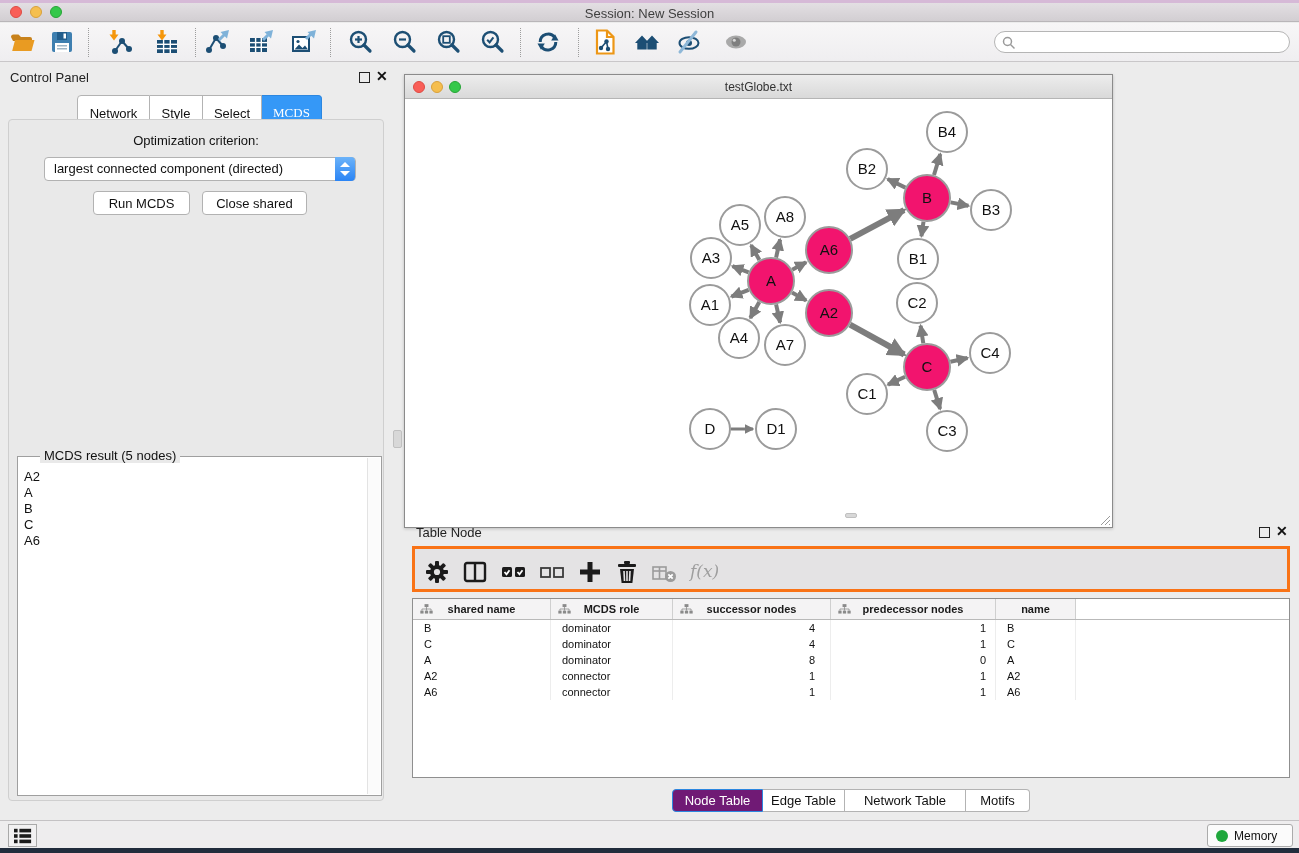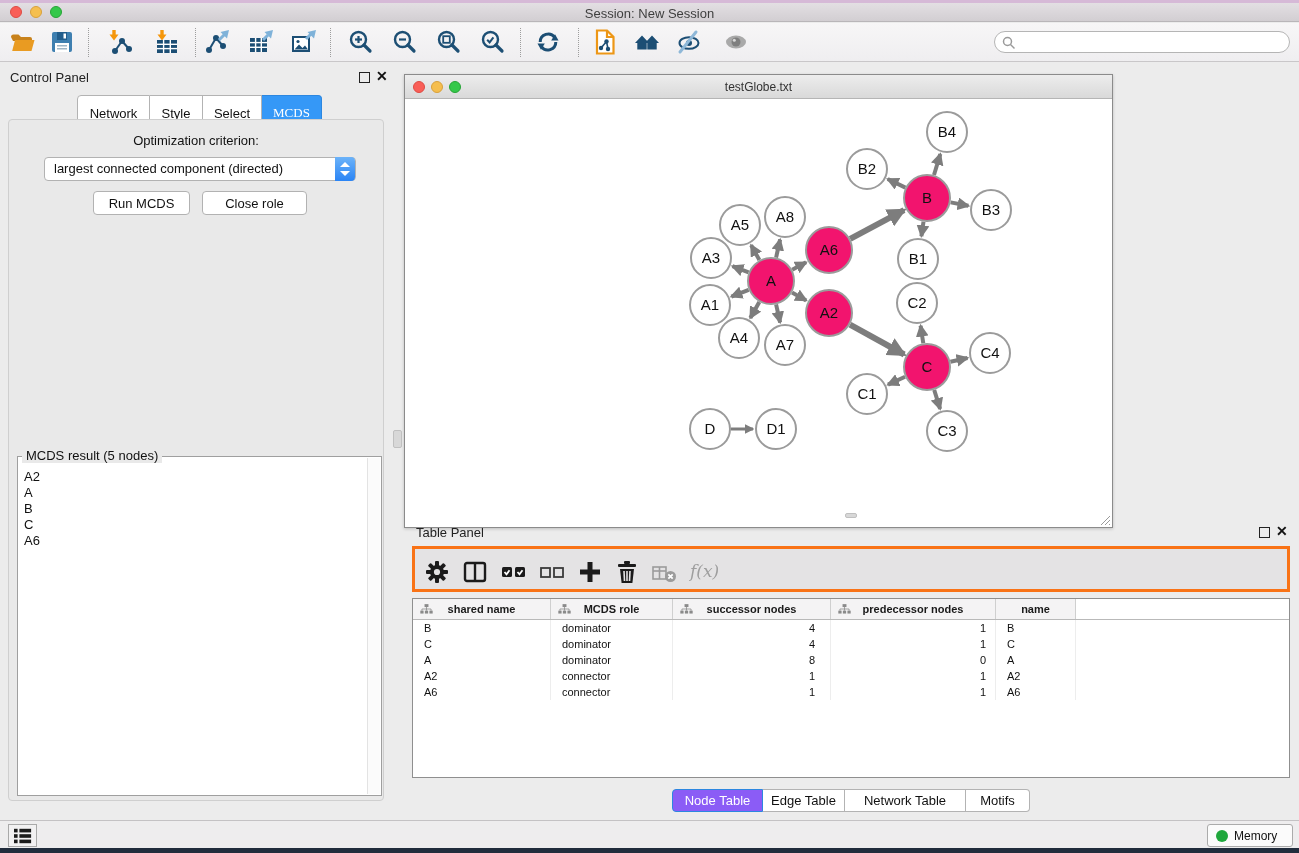--- a/index.html
+++ b/index.html
@@ -35,21 +35,21 @@
   .seg-tab.selected { background:#3598f7; border-color:#2c87e0; color:#fff;font-family:Liberation Serif, serif; }
   .cp-body { left:8px; top:119px; width:376px; height:682px; background:#e9e9e9; border:1px solid #cfcfcf; border-radius:4px; }
   .opt-label { left:0; top:13px; width:100%; text-align:center; font-size:13px; color:#111; }
   .dropdown { left:35px; top:37px; width:312px; height:24px; background:#fff; border:1px solid #b2b2b2; border-radius:4px; font-size:13px; color:#111; line-height:22px; padding-left:9px; }
   .dd-step { position:absolute; right:0; top:-1px; width:20px; height:24px; background:linear-gradient(#6cb3f9,#2a84f5); border-radius:0 4px 4px 0; }
   .dd-step i { position:absolute; left:5px; width:0; height:0; border-left:5px solid transparent; border-right:5px solid transparent; }
   .dd-step .up { top:5px; border-bottom:5px solid #fff; }
   .dd-step .dn { bottom:5px; border-top:5px solid #fff; }
   .cp-btn { top:71px; height:24px; background:#fff; border:1px solid #b2b2b2; border-radius:4px; font-size:13px; color:#111; display:flex; align-items:center; justify-content:center; }
   .fieldset { left:8px; top:336px; width:365px; height:340px; background:#fff; border:1px solid #9f9f9f; }
-  .fieldset .legend { position:absolute; top:-9px; left:4px; background:#e9e9e9; padding:0 4px; font-size:13px; color:#111; }
+  .fieldset .legend { position:absolute; top:-9px; left:22px; background:#e9e9e9; padding:0 4px; font-size:13px; color:#111; }
   .result-list { position:absolute; left:0; top:12px; width:348px; }
   .result-item { font-size:13px; color:#111; height:16px; line-height:16px; padding-left:6px; }
   .scrolltrack { position:absolute; right:1px; top:1px; bottom:1px; width:13px; background:#fbfbfb; border-left:1px solid #e3e3e3; }
 
   
   .netwin { left:404px; top:62px; width:709px; height:454px; background:#fff; border:1px solid #8b8b8b; box-shadow:0 1px 3px rgba(0,0,0,.2);margin-top:12px; }
   .netbar { left:0; top:0; width:100%; height:24px; background:linear-gradient(#ededed,#d9d9d9); border-bottom:1px solid #b5b5b5; }
   .ntl { width:12px; height:12px; border-radius:50%; top:6px; }
   .ntl.red { left:8px;  background:#f95e57; border:1px solid #dd4b44; }
   .ntl.yel { left:26px; background:#f5be4e; border:1px solid #d8a13c; }
@@ -75,21 +75,21 @@
   .tcell { font-size:11px; color:#111; line-height:16px; border-right:1px solid #ededed; }
   .tcell.c0 { padding-left:11px; } .tcell.c1 { padding-left:11px; }
   .tcell.c2 { text-align:right; padding-right:15px; }
   .tcell.c3 { text-align:right; padding-right:9px; }
   .tcell.c4 { padding-left:11px; }
   .tcell.filler { border-right:none; }
   .bottom-tabs { left:672px; top:789px; height:23px; display:flex; }
   .bt-tab { height:23px; background:#fff; border:1px solid #b3b3b3; border-left:none; font-size:13px; color:#111; display:flex; align-items:center; justify-content:center; }
   .bt-tab:first-child { border-left:1px solid #b3b3b3; border-radius:4px 0 0 4px; }
   .bt-tab:last-child { border-radius:0 4px 4px 0; }
-  .bt-tab.selected { background:#8b5cf6; border-color:#2c87e0; color:#fff; }
+  .bt-tab.selected { background:#701a75; border-color:#2c87e0; color:#fff; }
 
   
   .statusbar { left:0; top:820px; width:1299px; height:28px; background:#eeedee; border-top:1px solid #c4c2c4; }
   .sb-btn { left:8px; top:3px; width:29px; height:23px; background:#f2f1f2; border:1px solid #a9a9a9; }
   .mem-btn { left:1207px; top:3px; width:86px; height:23px; background:#fbfbfb; border:1px solid #ababab; border-radius:3px; }
   .mem-dot { left:8px; top:5px; width:12px; height:12px; border-radius:50%; }
   .mem-lbl { left:26px; top:4px; font-size:12px; color:#111; }
   .bottom-strip { left:0; top:848px; width:1299px; height:5px; background:#212c3c; }
 </style>
 </head>
@@ -281,21 +281,21 @@
 <div class="abs cp-body">
   <div class="abs opt-label">Optimization criterion:</div>
   <div class="abs dropdown">
     <span>largest connected component (directed)</span>
     <span class="dd-step">
         <i class="up"></i>
         <i class="dn"></i>
       </span>
   </div>
   <div class="abs cp-btn" style="left:84px;width:97px">Run MCDS</div>
-  <div class="abs cp-btn" style="left:193px;width:105px">Close role</div>
+  <div class="abs cp-btn" style="left:193px;width:105px">Close shared</div>
   <div class="abs fieldset">
     <span class="legend">MCDS result (5 nodes)</span>
     <div class="result-list" id="result-list">
         <div class="result-item">A2</div>
         <div class="result-item">A</div>
         <div class="result-item">B</div>
         <div class="result-item">C</div>
         <div class="result-item">A6</div>
       </div>
     <div class="scrolltrack"></div>
@@ -424,21 +424,21 @@
         <line x1="12" y1="3" x2="3" y2="12"></line>
         <line x1="12" y1="7" x2="7" y2="12"></line>
         <line x1="12" y1="11" x2="11" y2="12"></line>
       </g>
     </svg>
 </div>
 
 <div class="abs v-splitter"></div>
 <div class="abs h-splitter"></div>
 
-<div class="abs tp-title">Table Panel</div>
+<div class="abs tp-title">Table Node</div>
 <span class="abs win-float" style="left:1259px;top:527px"></span>
 <span class="abs win-close" style="left:1276px;top:523px">✕</span>
 
 <div class="abs tp-toolbar">
   <span class="abs tpi" style="left:9px">
     <svg width="26" height="26" viewBox="0 0 26 26">
         <g fill="#1b1b1b">
           <rect x="11" y="2" width="4" height="22" rx="1"></rect>
           <rect x="11" y="2" width="4" height="22" rx="1" transform="rotate(45 13 13)"></rect>
           <rect x="11" y="2" width="4" height="22" rx="1" transform="rotate(90 13 13)"></rect>

